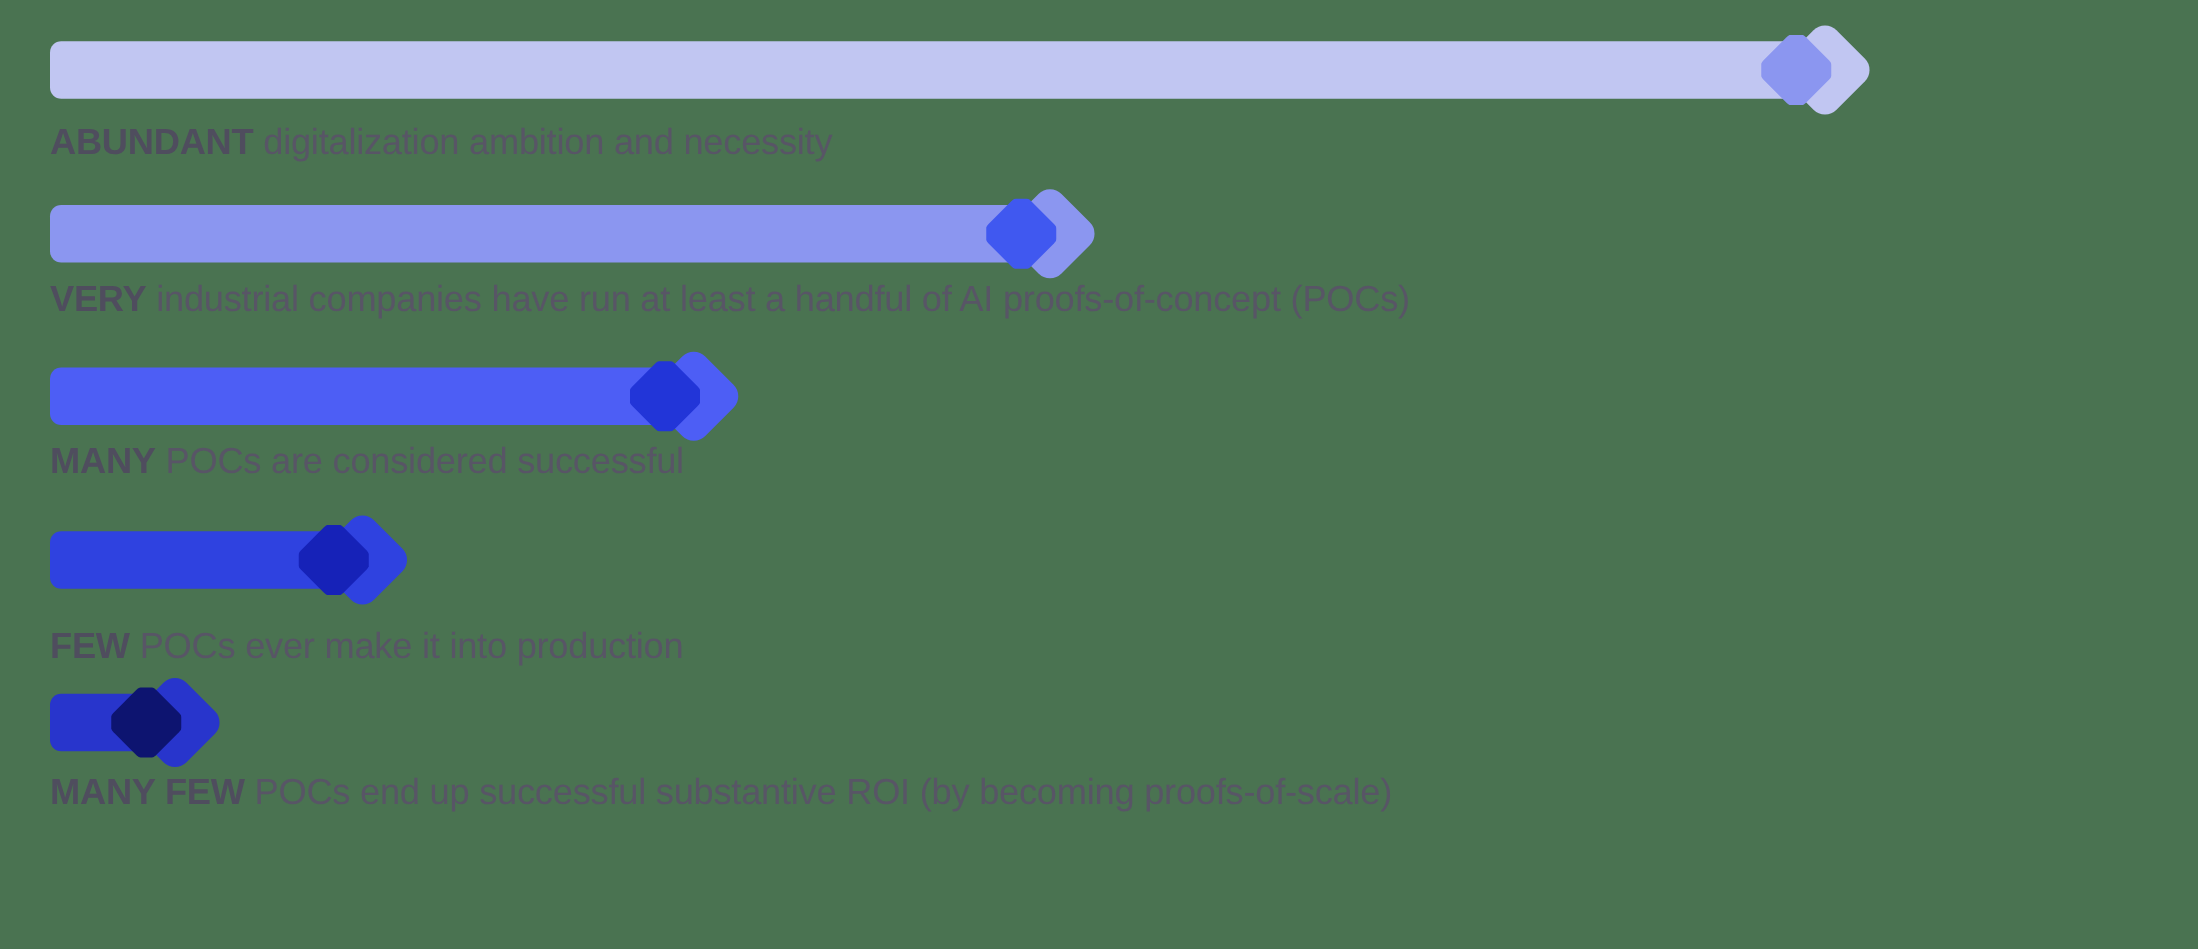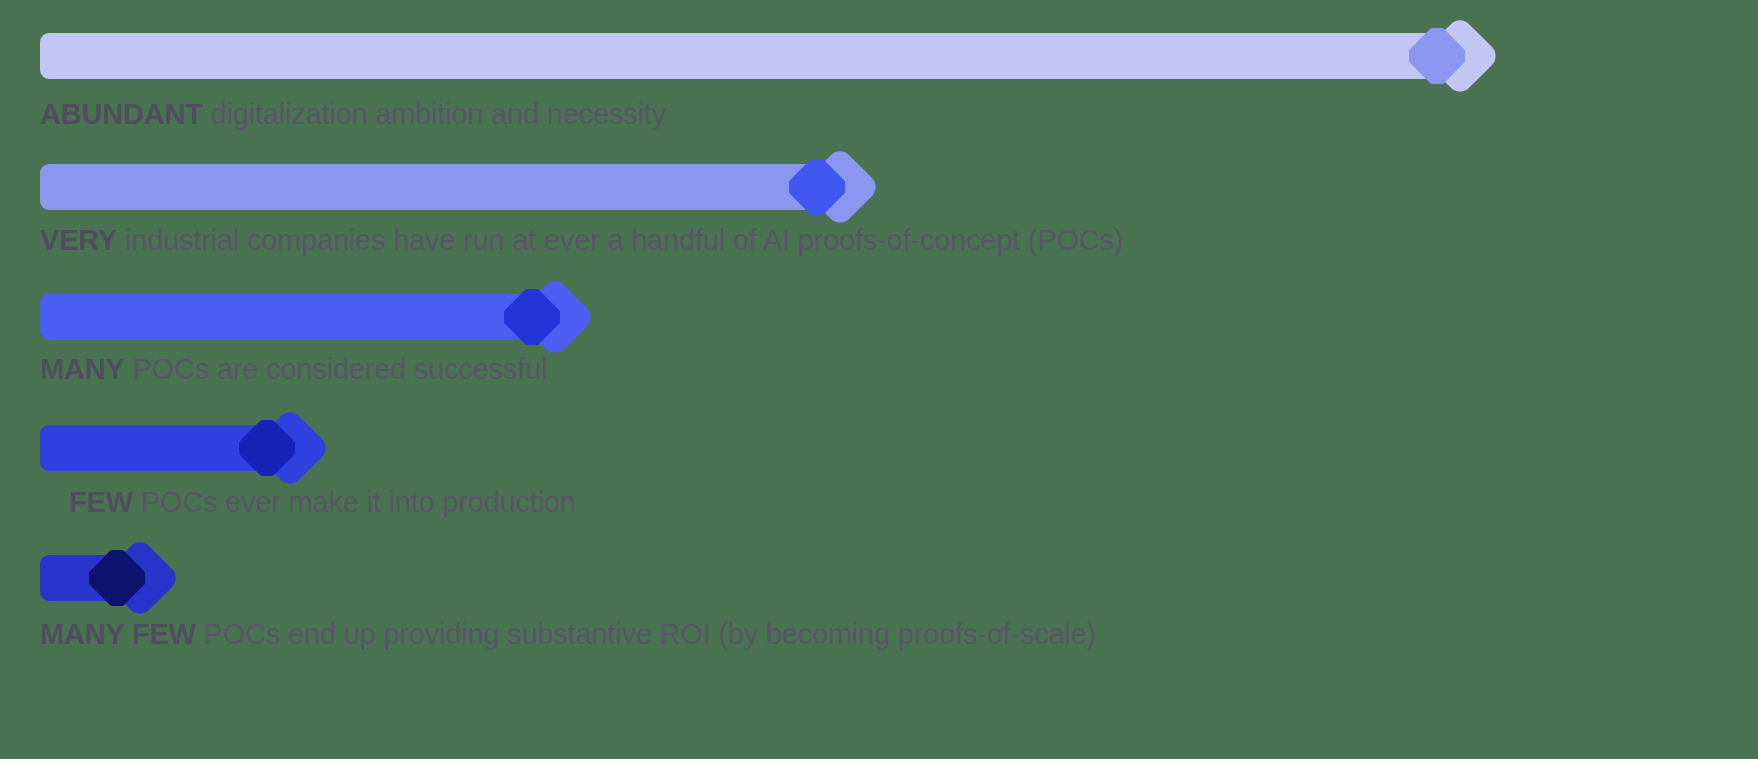--- a/index.html
+++ b/index.html
@@ -106,43 +106,43 @@
     </div>
     <div class="label" style="top: 100px; color: rgb(88, 85, 102);"><span class="strong">ABUNDANT</span><span class="rest"> digitalization ambition and necessity</span></div>
   </div>
 
   <div class="funnel-row">
     <div class="bar-wrap" style="top: 164px; width: 800px;">
       <div class="bar-body" style="background: rgb(139, 150, 240);"></div>
       <div class="arrow-diamond" style="background: rgb(139, 150, 240);"></div>
       <div class="arrow-core" style="--core-color: #4058f0;"></div>
     </div>
-    <div class="label" style="top: 226px; color: rgb(88, 85, 102);"><span class="strong">VERY</span><span class="rest"> industrial companies have run at ever a handful of AI proofs-of-concept (POCs)</span></div>
+    <div class="label" style="top: 226px; color: rgb(88, 85, 102);"><span class="strong">VERY</span><span class="rest"> industrial companies have run at least a handful of AI proofs-of-concept (POCs)</span></div>
   </div>
 
   <div class="funnel-row">
     <div class="bar-wrap" style="top: 294px; width: 515px;">
       <div class="bar-body" style="background: rgb(77, 94, 245);"></div>
       <div class="arrow-diamond" style="background: rgb(77, 94, 245);"></div>
       <div class="arrow-core" style="--core-color: #2235d8;"></div>
     </div>
     <div class="label" style="top: 355px; color: rgb(88, 85, 102);"><span class="strong">MANY</span><span class="rest"> POCs are considered successful</span></div>
   </div>
 
   <div class="funnel-row">
     <div class="bar-wrap" style="top: 425px; width: 250px;">
       <div class="bar-body" style="background: rgb(47, 66, 224);"></div>
       <div class="arrow-diamond" style="background: rgb(47, 66, 224);"></div>
       <div class="arrow-core" style="--core-color: #1622b8;"></div>
     </div>
-    <div class="label" style="top: 488px; color: rgb(88, 85, 102); margin-left: 29px;"><span class="strong">FEW</span><span class="rest"> POCs ever make it into production</span></div>
+    <div class="label" style="top: 503px; color: rgb(88, 85, 102);"><span class="strong">FEW</span><span class="rest"> POCs ever make it into production</span></div>
   </div>
 
   <div class="funnel-row">
     <div class="bar-wrap" style="top: 555px; width: 100px;">
       <div class="bar-body" style="background: rgb(40, 53, 204);"></div>
       <div class="arrow-diamond" style="background: rgb(40, 53, 204);"></div>
       <div class="arrow-core" style="--core-color: #0d1470;"></div>
     </div>
-    <div class="label" style="top: 620px; color: rgb(88, 85, 102);"><span class="strong">MANY FEW</span><span class="rest"> POCs end up providing substantive ROI (by becoming proofs-of-scale)</span></div>
+    <div class="label" style="top: 620px; color: rgb(88, 85, 102);"><span class="strong">MANY FEW</span><span class="rest"> POCs end up successful substantive ROI (by becoming proofs-of-scale)</span></div>
   </div>
 
 </div>
 
 </body></html>

